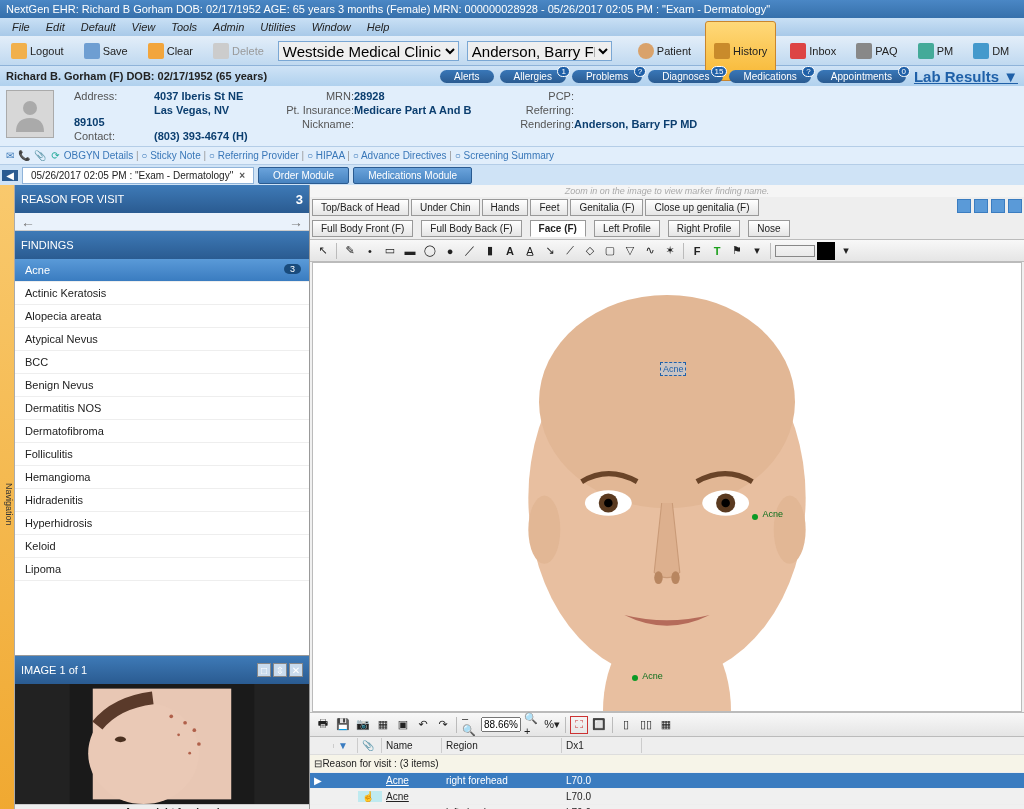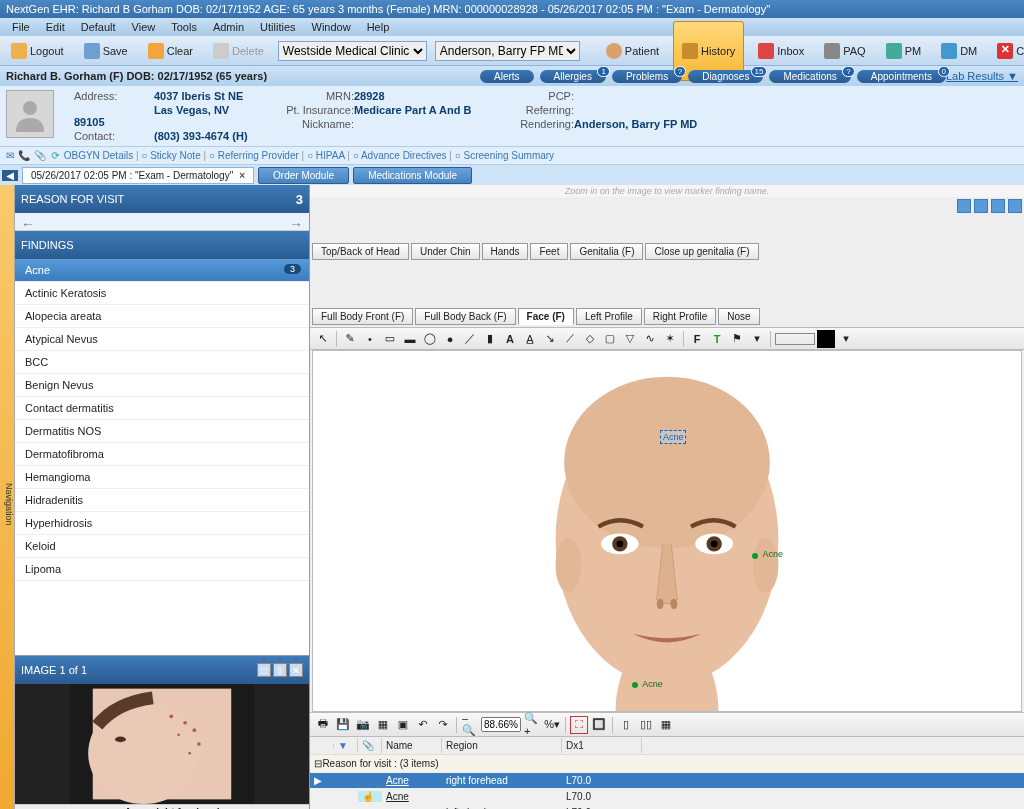--- a/index.html
+++ b/index.html
@@ -3,35 +3,35 @@
 <meta charset="utf-8">
 <style>
 * { box-sizing: border-box; margin: 0; padding: 0; font-family: "Segoe UI", Tahoma, sans-serif; }
 body { width: 1024px; height: 809px; background: #fff; overflow: hidden; font-size: 11px; color: #222; }
 
 
 .titlebar { height: 18px; background: linear-gradient(#4a87c5,#3670ab); color: #fff; display:flex; align-items:center; padding:0 6px; font-size:11px; }
 
 
 .menubar { height: 18px; background: linear-gradient(#c9e0f5,#a8c9e8); display:flex; align-items:center; padding:0 4px; gap:0; }
-.menubar span { padding: 17px 8px; cursor:default; }
+.menubar span { padding: 17px 8px; cursor:default;font-style:italic; }
 
 
 .ribbon { height: 30px; background: linear-gradient(#e3eef9,#c0d9f0); display:flex; align-items:center; padding: 2px 5px; gap:8px; border-bottom:1px solid #8fb3d9; }
 .ribbon .btn { display:flex; align-items:center; gap:3px; padding:2px 6px; font-size:11px; cursor:default; }
 .ribbon .btn.highlight { background: linear-gradient(#ffd97a,#f7b733); border:1px solid #c9862e; border-radius:3px; padding:21px 8px; }
-.ribbon select { height:20px; font-size:12px; border:1px solid #7aa7d4; }
+.ribbon select { height:20px; font-size:15px; border:1px solid #7aa7d4; }
 .icon { display:inline-block; width:16px; height:16px; background:#bbb; border-radius:2px; }
 
 
 .banner { height: 20px; background: linear-gradient(#cfe3f6,#b0d1ee); display:flex; align-items:center; padding:0 6px; font-size:11px; font-weight:bold; }
-.banner .pills { display:flex; gap:6px; margin-left:auto; }
+.banner .pills { display:flex; gap:6px; margin-left:auto; margin-right:8px; }
 .pill { background: linear-gradient(#3977b8,#2a5b91); color:#fff; border-radius:10px; padding:1px 14px; font-size:10px; font-weight:normal; position:relative; display:flex; align-items:center; }
 .pill .badge { position:absolute; right:-4px; top:-4px; background:#1f60a8; color:#fff; border:1px solid #fff; font-size:8px; border-radius:8px; padding:0 3px; min-width:12px; text-align:center; }
-.labresults { color:#1f60a8; text-decoration:underline; font-size:11px; font-weight:normal; }
+.labresults { color:#1f60a8; text-decoration:underline; font-size:15px; font-weight:bold; }
 
 
 .demo { background:#e1eefb; display:flex; padding:4px 6px; font-size:11px; gap:20px; border-bottom:1px solid #b4cde7; }
 .demo .photo { width:48px; height:48px; background:#d7d7d7; border:1px solid #aaa; display:flex; align-items:center; justify-content:center; }
 .demo .col { display:flex; flex-direction:column; gap:2px; }
 .demo .lbl { color:#555; display:inline-block; width:80px; }
 .demo .val { color:#0b3e6f; font-weight:bold; }
 
 
 .linksbar { height:18px; background:#e1eefb; display:flex; align-items:center; padding:0 6px; gap:4px; font-size:10px; color:#3977b8; border-bottom:1px solid #b4cde7; }
@@ -66,21 +66,21 @@
 
 .imgpanel { height:165px; border-top:1px solid #999; display:flex; flex-direction:column; }
 .imgbody { flex:1; background:#222; display:flex; align-items:center; justify-content:center; overflow:hidden; }
 .imgcaption { height:16px; background:#eee; font-size:10px; font-weight:bold; display:flex; align-items:center; justify-content:center; gap:6px; border-top:1px solid #ccc;}
 .winctrls { display:flex; gap:2px; }
 .winctrls span { width:14px; height:14px; border:1px solid #888; font-size:10px; display:flex; align-items:center; justify-content:center; background:#c9dbed; cursor:default;}
 
 
 .hint { font-size:9px; color:#aaa; font-style:italic; text-align:center; padding:1px 0; background:#f5f5f5;}
 .bodytabs { background:#eee; padding:2px; display:flex; flex-wrap:wrap; gap:2px; border-bottom:1px solid #bbb;}
-.bodytab { background: linear-gradient(#fff,#e5e5e5); border:1px solid #999; padding:2px 8px; font-size:10px; cursor:default;margin-top:44px; }
+.bodytab { background: linear-gradient(#fff,#e5e5e5); border:1px solid #999; padding:2px 8px; font-size:10px; cursor:default; }
 .bodytab.active { background:#fff; border-bottom:1px solid #fff; font-weight:bold; }
 .viewicons { display:flex; gap:3px; margin-left:auto; }
 .viewicons span { width:14px; height:14px; background:#5a9ad8; border:1px solid #3a7cc0; }
 
 
 .drawbar { height:22px; background: linear-gradient(#f8f8f8,#e5e5e5); border-bottom:1px solid #bbb; display:flex; align-items:center; gap:2px; padding:0 4px; font-size:11px;}
 .dbtn { width:18px; height:18px; border:1px solid transparent; display:flex; align-items:center; justify-content:center; cursor:default; font-size:11px;}
 .dsep { width:1px; height:16px; background:#bbb; margin:0 2px;}
 
 
@@ -246,23 +246,23 @@
     <div class="panelhdr">
         <span>FINDINGS</span>
       </div>
     <div class="findings" id="findings">
         <div class="find-item active">Acne<span class="badge2">3</span></div>
         <div class="find-item">Actinic Keratosis</div>
         <div class="find-item">Alopecia areata</div>
         <div class="find-item">Atypical Nevus</div>
         <div class="find-item">BCC</div>
         <div class="find-item">Benign Nevus</div>
-        <div class="find-item">Contact dermatitis</div>
         <div class="find-item">Dermatitis NOS</div>
         <div class="find-item">Dermatofibroma</div>
+        <div class="find-item">Folliculitis</div>
         <div class="find-item">Hemangioma</div>
         <div class="find-item">Hidradenitis</div>
         <div class="find-item">Hyperhidrosis</div>
         <div class="find-item">Keloid</div>
         <div class="find-item">Lipoma</div>
       </div>
 
     <div class="imgpanel">
       <div class="panelhdr">
         <span>IMAGE 1 of 1</span>
@@ -304,21 +304,21 @@
           <div class="bodytab">Feet</div>
           <div class="bodytab">Genitalia (F)</div>
           <div class="bodytab">Close up genitalia (F)</div>
           <div class="viewicons">
             <span></span>
             <span></span>
             <span></span>
             <span></span>
           </div>
         </div>
-        <div style="display: flex; gap: 2px; width: 100%; margin-top: 2px;">
+        <div style="display: flex; gap: 8px; width: 100%; margin-top: 2px;">
           <div class="bodytab">Full Body Front (F)</div>
           <div class="bodytab">Full Body Back (F)</div>
           <div class="bodytab active">Face (F)</div>
           <div class="bodytab">Left Profile</div>
           <div class="bodytab">Right Profile</div>
           <div class="bodytab">Nose</div>
         </div>
       </div>
     <div class="drawbar">
       <span class="dbtn">↖</span>

